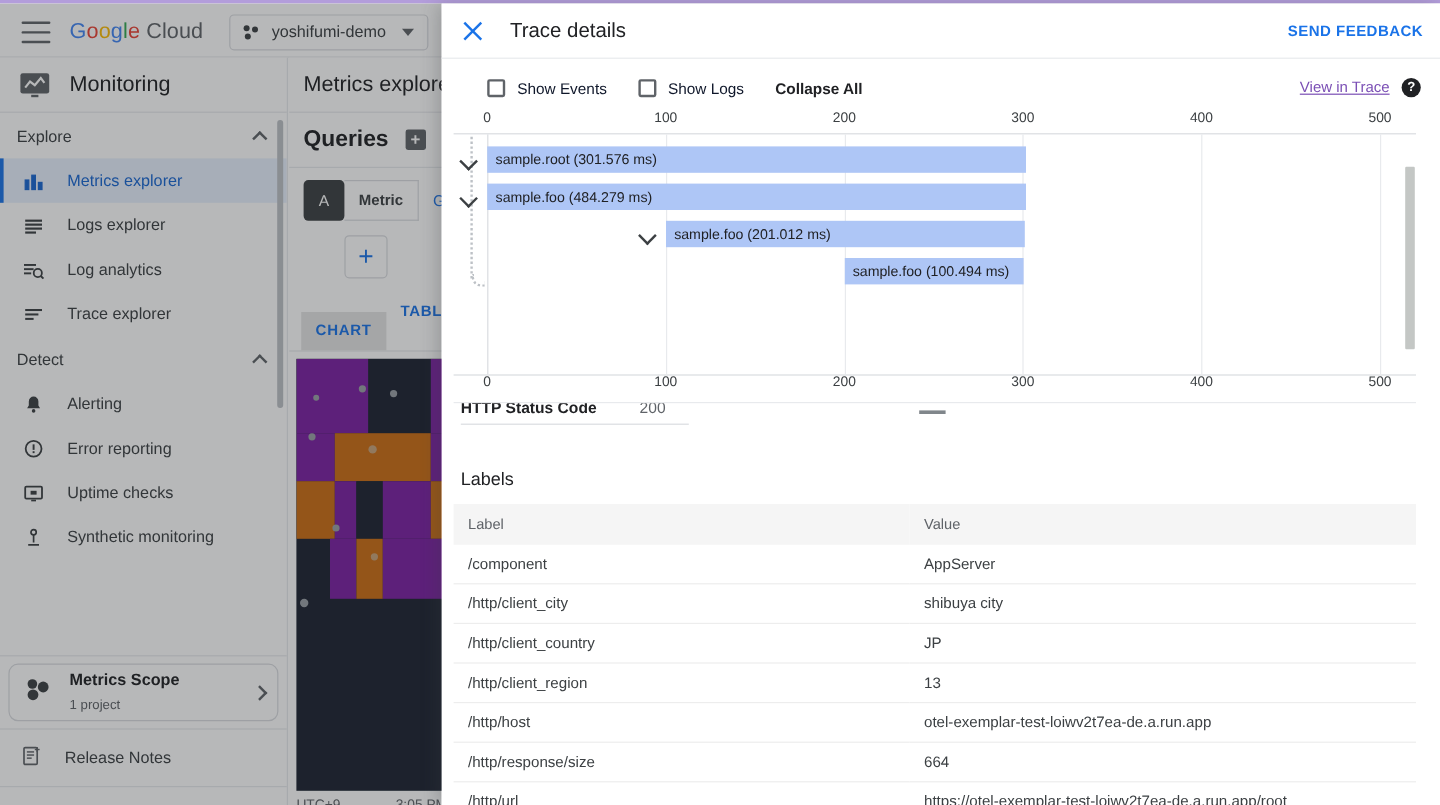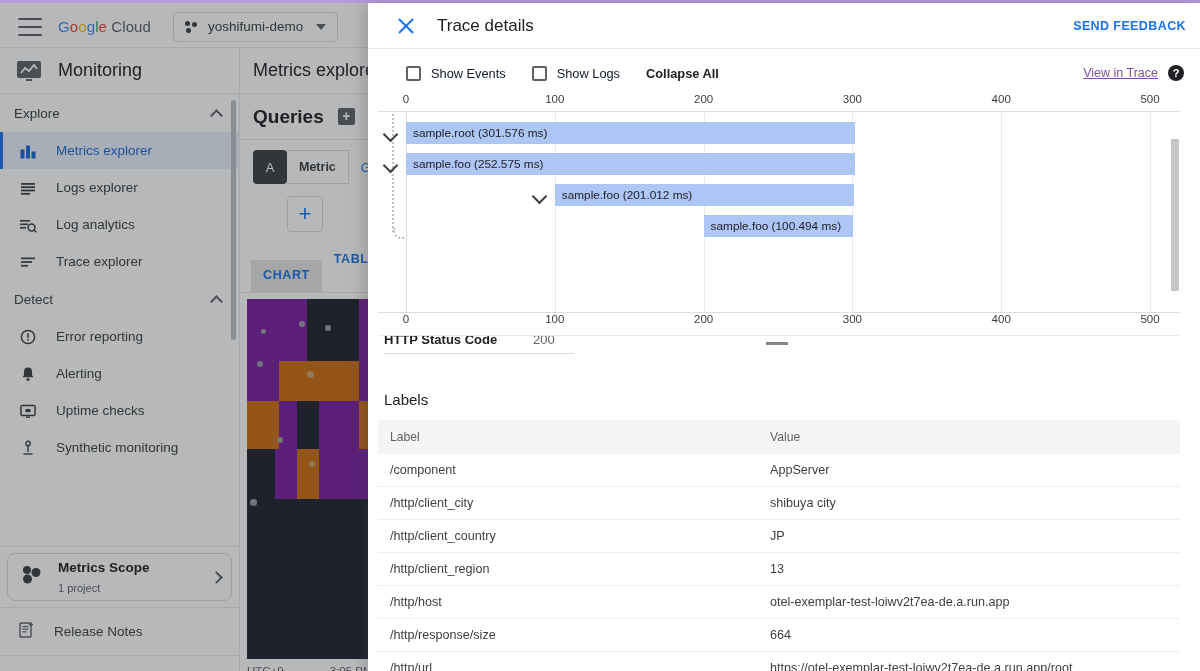--- a/index.html
+++ b/index.html
@@ -32,21 +32,21 @@
   .gheader {
     position: absolute; left: 0; top: 3px; width: 1200px; height: 42px;
     background: #ffffff; border-bottom: 1px solid #e8eaed;
     display: flex; align-items: center;
   }
   .hamburger {
     width: 24px; height: 18px; margin-left: 18px; margin-right: 16px;
     display: flex; flex-direction: column; justify-content: space-between;
   }
   .hamburger i { display: block; height: 2px; background: #5f6368; border-radius: 1px; }
-  .brand { font-size: 15px; letter-spacing: .1px; white-space: nowrap; }
+  .brand { font-size: 18px; letter-spacing: .1px; white-space: nowrap; }
   .brand .g1 { color: #4285f4; } .brand .g2 { color: #ea4335; }
   .brand .g3 { color: #fbbc05; } .brand .g4 { color: #4285f4; }
   .brand .g5 { color: #34a853; } .brand .g6 { color: #ea4335; }
   .brand .cloud { color: #5f6368; }
   .project-chip {
     margin-left: 22px; height: 30px; border: 1px solid #dadce0; border-radius: 4px;
     display: flex; align-items: center; gap: 9px; padding: 0 11px;
     font-size: 13.5px; color: #3c4043; background: #fff;
   }
   .proj-dots { position: relative; width: 14px; height: 12px; }
@@ -166,21 +166,21 @@
 
   
   .dialog {
     position: absolute; left: 368px; top: 3px; width: 832px; height: 668px;
     background: #ffffff; z-index: 60;
     box-shadow: -3px 0 14px rgba(60,64,67,0.28);
     display: flex; flex-direction: column;
   }
   .dlg-head {
     height: 46px; display: flex; align-items: center; flex: 0 0 auto;
-    border-bottom: 1px solid #e8eaed; padding: 0 14px 0 28px;
+    border-bottom: 1px solid #e8eaed; padding: 0 14px 0 16px;
   }
   .close-x { width: 20px; height: 20px; position: relative; }
   .close-x i {
     position: absolute; left: 0; top: 9px; width: 20px; height: 2px; background: #1a73e8;
   }
   .close-x i:first-child { transform: rotate(45deg); }
   .close-x i:last-child { transform: rotate(-45deg); }
   .dlg-title { font-size: 17px; color: #202124; margin-left: 21px; }
   .feedback {
     margin-left: auto; font-size: 12.5px; font-weight: bold; letter-spacing: .4px; color: #1a73e8;
@@ -362,35 +362,35 @@
           <span>Trace explorer</span>
         </div>
 
         <div class="sec-head">
           <span>Detect</span>
           <span class="chev-up"></span>
         </div>
         <div class="nav-item">
           <span class="ico">
               <svg width="16" height="16" viewBox="0 0 16 16">
+                <path d="M8 1.5a4 4 0 0 0-4 4V9l-1.4 2.2h10.8L12 9V5.5a4 4 0 0 0-4-4z" fill="#3c4043"></path>
+                <circle cx="8" cy="13.4" r="1.5" fill="#3c4043"></circle>
+              </svg>
+            </span>
+          <span>Alerting</span>
+        </div>
+        <div class="nav-item">
+          <span class="ico">
+              <svg width="16" height="16" viewBox="0 0 16 16">
                 <circle cx="8" cy="8" r="6.6" fill="none" stroke="#3c4043" stroke-width="1.5"></circle>
                 <rect x="7.2" y="4.3" width="1.6" height="4.6" fill="#3c4043"></rect>
                 <rect x="7.2" y="10" width="1.6" height="1.6" fill="#3c4043"></rect>
               </svg>
             </span>
           <span>Error reporting</span>
-        </div>
-        <div class="nav-item">
-          <span class="ico">
-              <svg width="16" height="16" viewBox="0 0 16 16">
-                <path d="M8 1.5a4 4 0 0 0-4 4V9l-1.4 2.2h10.8L12 9V5.5a4 4 0 0 0-4-4z" fill="#3c4043"></path>
-                <circle cx="8" cy="13.4" r="1.5" fill="#3c4043"></circle>
-              </svg>
-            </span>
-          <span>Alerting</span>
         </div>
         <div class="nav-item">
           <span class="ico">
               <svg width="16" height="16" viewBox="0 0 16 16">
                 <rect x="1" y="2.5" width="14" height="10" rx="1" fill="none" stroke="#3c4043" stroke-width="1.5"></rect>
                 <rect x="5.5" y="6" width="5" height="3.2" fill="#3c4043"></rect>
                 <rect x="6" y="13.4" width="4" height="1.4" fill="#3c4043"></rect>
               </svg>
             </span>
           <span>Uptime checks</span>
@@ -538,21 +538,21 @@
             <div class="gridline" style="left: 623.2px;"></div>
             <div class="gridline" style="left: 772px;"></div>
             <div class="gridline" style="left: 28px; background: rgb(218, 220, 224);"></div>
             <div class="dotline"></div>
             <div class="span-row" style="top: 10px;">
               <div class="span-caret" style="left: 6px;"></div>
               <div class="span-bar" style="left: 28px; width: 448.745px; background: rgb(174, 198, 246); text-align: center;">sample.root (301.576 ms)</div>
             </div>
             <div class="span-row" style="top: 41px;">
               <div class="span-caret" style="left: 6px;"></div>
-              <div class="span-bar" style="left: 28px; width: 448.727px; background: rgb(174, 198, 246);">sample.foo (252.575 ms)</div>
+              <div class="span-bar" style="left: 28px; width: 448.727px; background: rgb(174, 198, 246);">sample.foo (484.279 ms)</div>
             </div>
             <div class="span-row" style="top: 72px;">
               <div class="span-caret" style="left: 154.8px;"></div>
               <div class="span-bar" style="left: 176.8px; width: 299.106px; background: rgb(174, 198, 246);">sample.foo (201.012 ms)</div>
             </div>
             <div class="span-row" style="top: 103px;">
               <div class="span-bar" style="left: 325.6px; width: 149.535px; background: rgb(174, 198, 246);">sample.foo (100.494 ms)</div>
             </div>
           </div>
         <div class="wf-axis bottom" id="axis-bottom">

